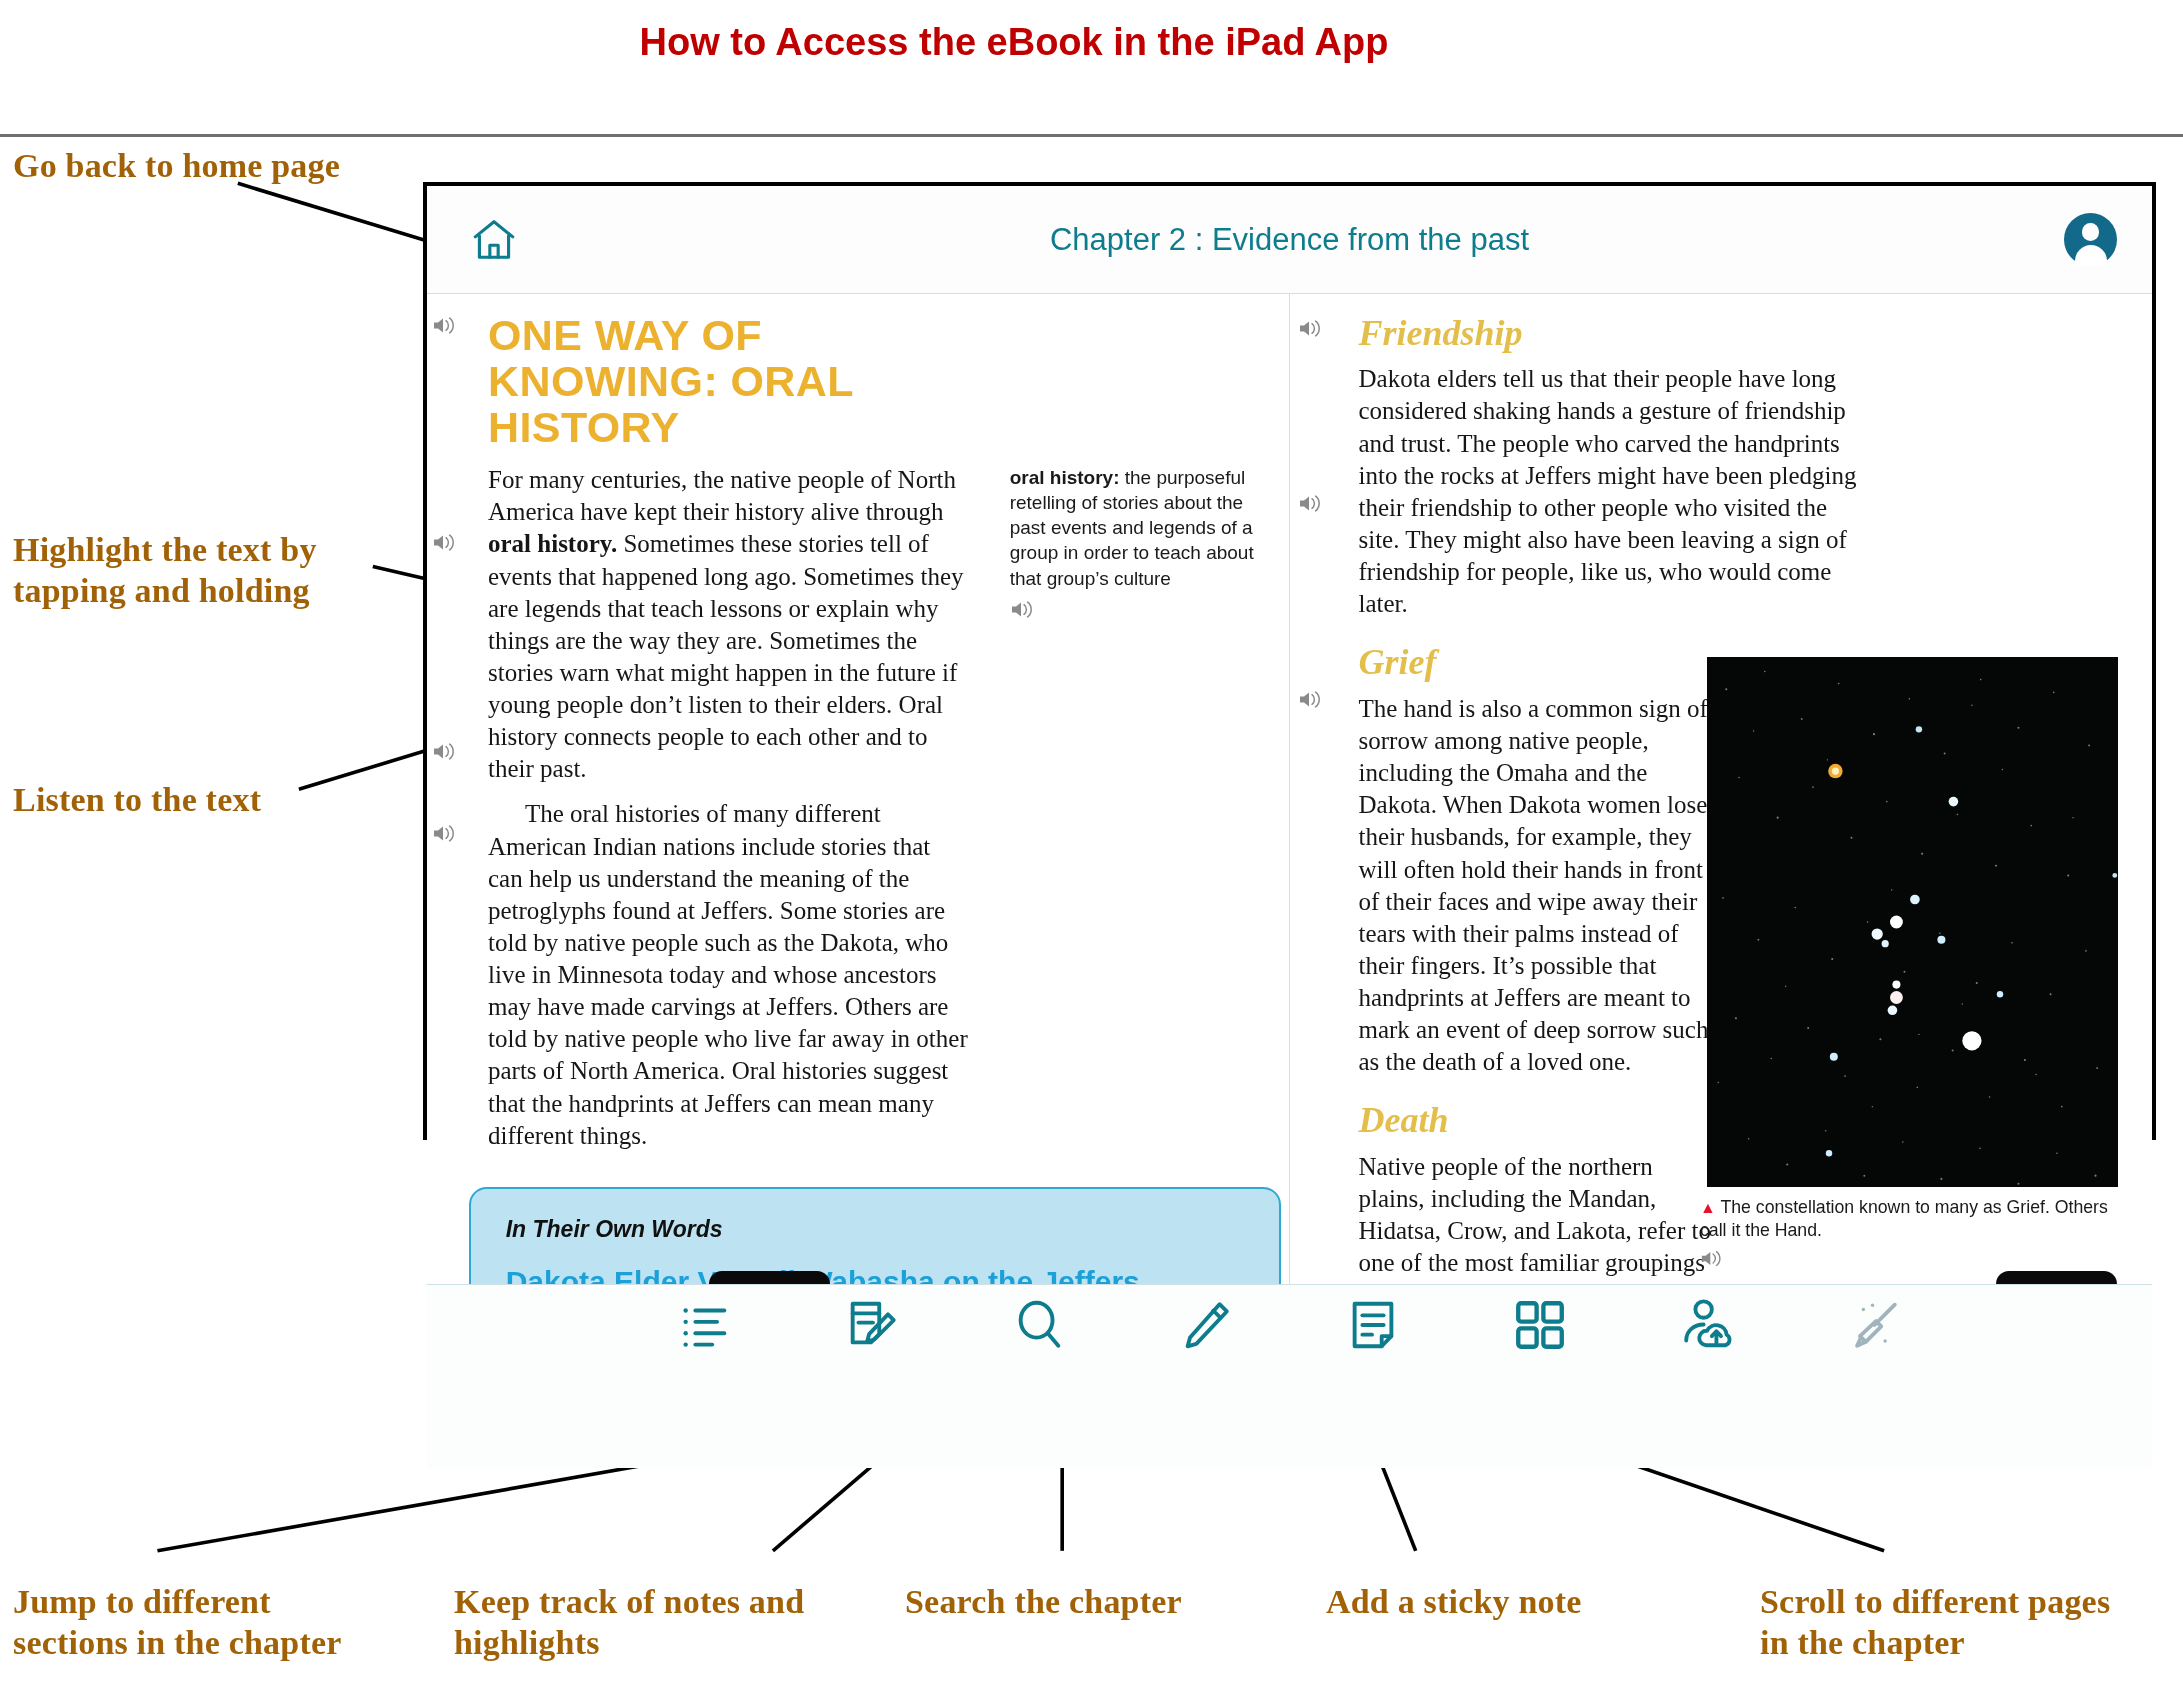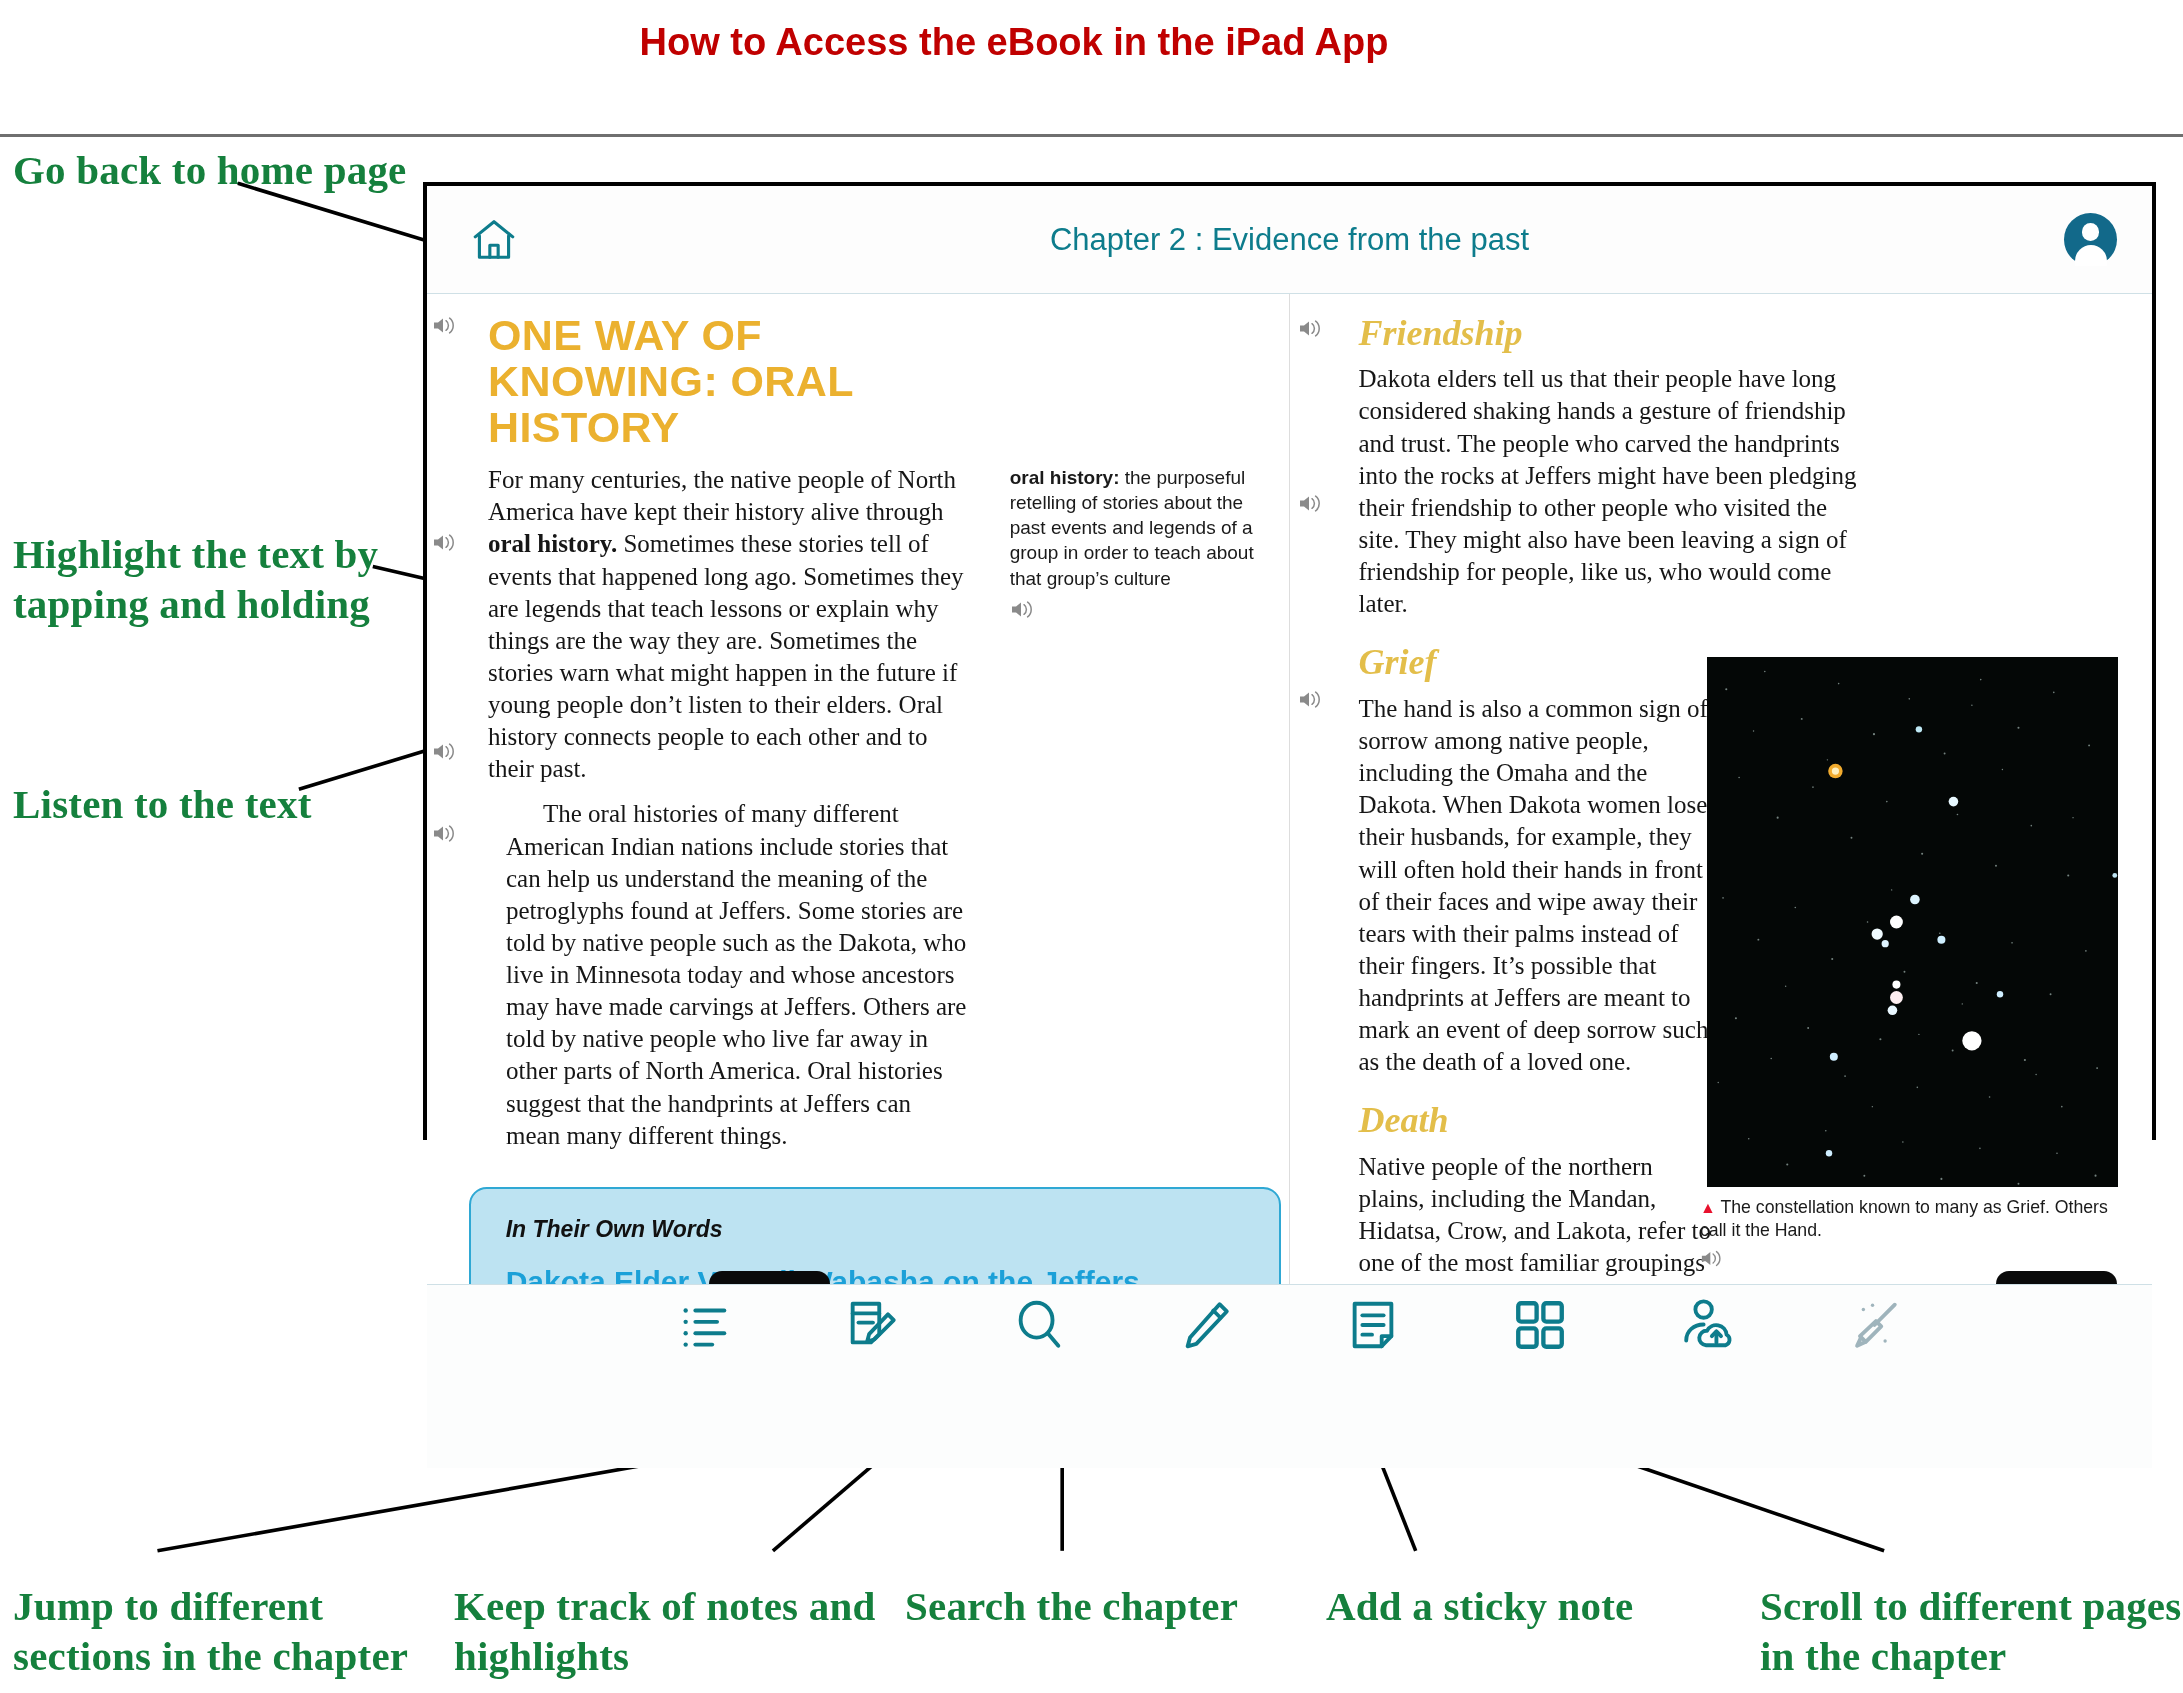--- a/index.html
+++ b/index.html
@@ -7,24 +7,24 @@
     width: 2183px; height: 1694px;
     background: #ffffff;
     font-family: "Liberation Serif", serif;
     overflow: hidden;
   }
   #stage { position: relative; width: 2183px; height: 1694px; }
 
   
   .anno {
     position: absolute;
-    color: #15803d;
+    color: #a16207;
     font-family: "Liberation Serif", serif;
     font-weight: bold;
-    font-size: 41px;
+    font-size: 34px;
     line-height: 1.22;
     letter-spacing: 0.2px;
     white-space: pre-line;
   }
   .title-block {
     position: absolute;
     left: 0; top: 17.7px; width: 2028px;
     text-align: center;
     color: #C00000;
     font-family: "Liberation Sans", sans-serif;
@@ -120,21 +120,21 @@
     margin-bottom: 14.5px;
   }
   .body-text {
     font-family: "Liberation Serif", serif;
     font-size: 25px;
     line-height: 1.285;
     color: #161616;
     text-align: left;
   }
   .body-text b { font-weight: bold; }
-  .body-text.indent { text-indent: 37px; margin-left: 18px; }
+  .body-text.indent { text-indent: 37px; }
   .gloss {
     font-family: "Liberation Sans", sans-serif;
     font-size: 19px;
     line-height: 1.33;
     color: #1a1a1a;
   }
   .gloss b { font-weight: bold; }
 
   
   #callout {

